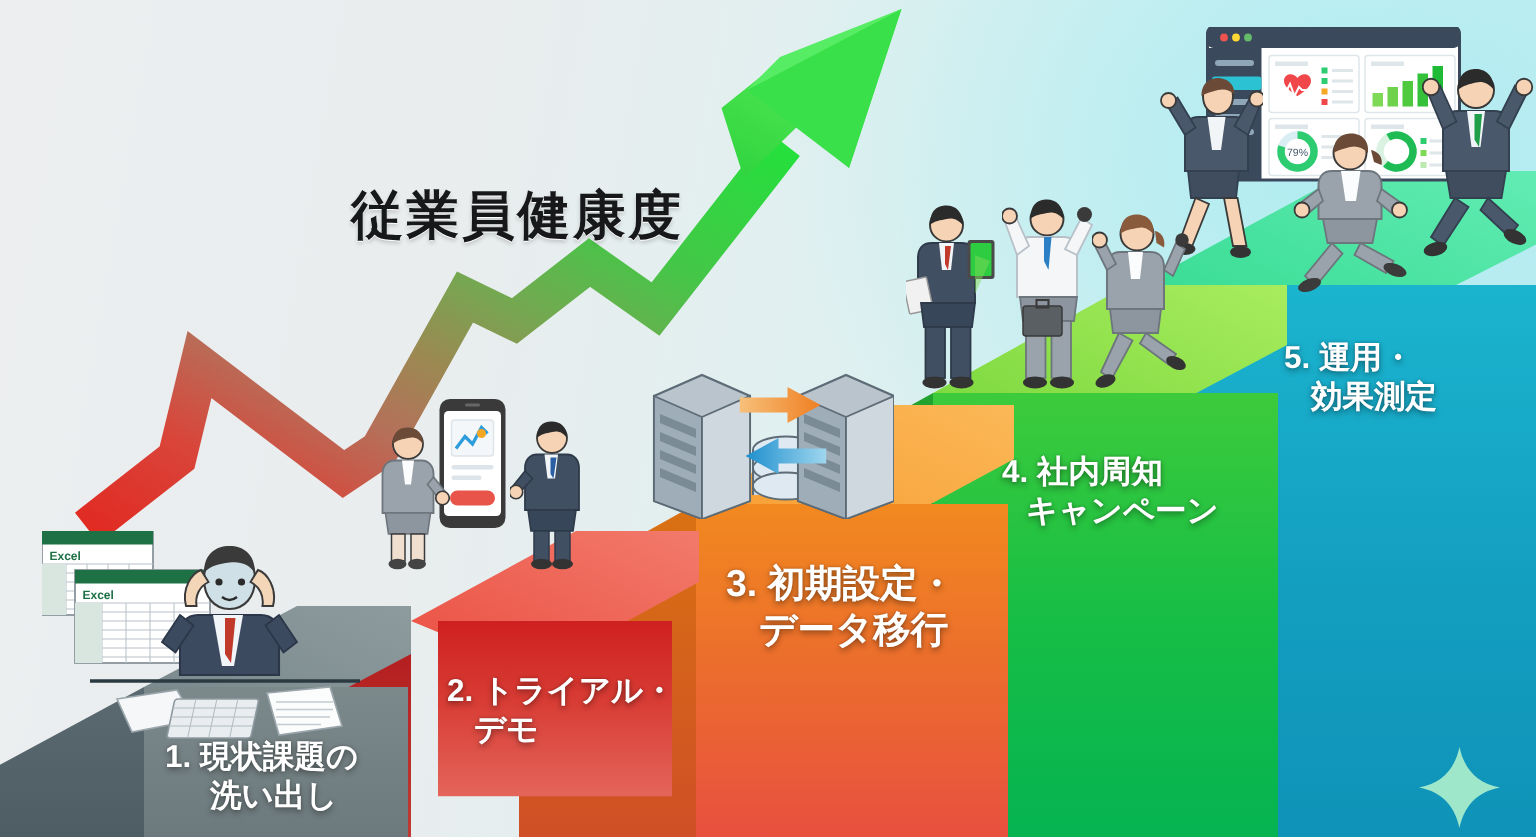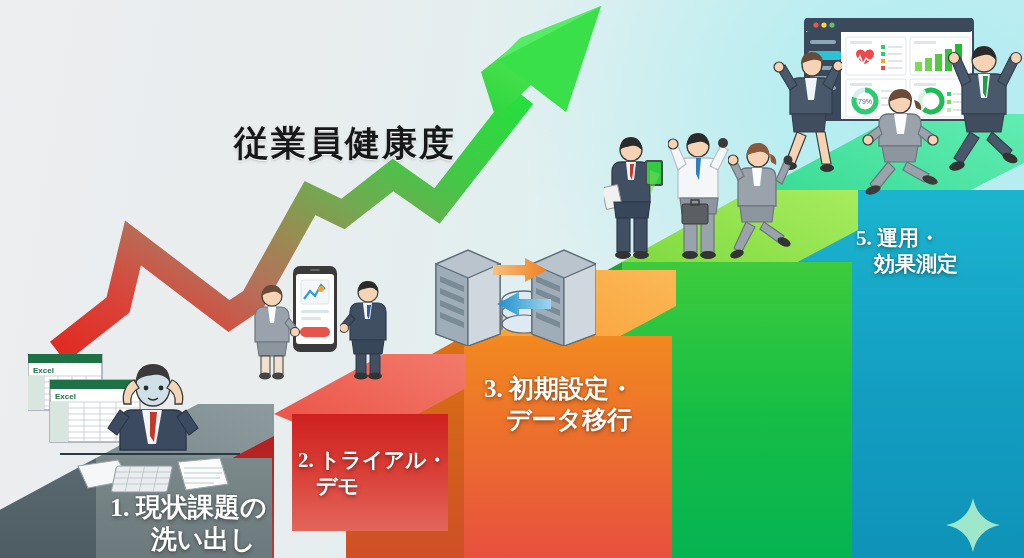--- a/index.html
+++ b/index.html
@@ -30,21 +30,20 @@
 
   
   .step{position:absolute;}
   .face-front{position:absolute;left:0;top:0;width:100%;height:100%;}
   .face-top{position:absolute;}
   .face-side{position:absolute;}
   .steplabel{
     position:absolute;color:#ffffff;font-weight:700;line-height:1.22;
     text-shadow:0 2px 4px rgba(0,0,0,.38),0 0 2px rgba(0,0,0,.25);
     white-space:pre;
-    font-family:Liberation Serif, serif;
   }
   .sparkle{position:absolute;pointer-events:none;}
 
   
   .art{position:absolute;}
   .svgart{display:block;}
 </style>
 </head>
 <body>
 
@@ -250,20 +249,22 @@
     </svg>
     <svg class="face-side svgart" style="left:-130px;top:0;" width="131" height="296" viewBox="0 0 131 296">
       <defs>
           <linearGradient id="s4" x1="0" y1="0" x2="0" y2="1">
         <stop offset="0%" stop-color="#22a32e"></stop>
             <stop offset="100%" stop-color="#128a35"></stop>
       </linearGradient>
         </defs>
       <polygon points="130,0 130,296 0,296 0,72" fill="url(#s4)"></polygon>
     </svg>
+    <div class="steplabel" style="left:46px;top:40px;font-size:21px;"><span>4. 社内周知</span>
+<span style="padding-left:16px;">キャンペーン</span></div>
   </div>
 
   <div class="art" style="left:604px;top:136px;">
     <svg class="svgart" width="62" height="124" viewBox="0 0 62 124">
       <circle cx="27" cy="14" r="11" fill="#f6d3b4" stroke="#3a3a3a" stroke-width="1.3"></circle>
       <path d="M16 14c0-10 5-13 11-13s11 4 11 13c-4-4-7-5-11-4s-8 1-11 4z" fill="#2b2b2b"></path>
       <path d="M17 26h20c6 0 9 4 9 10v30H8V36c0-6 3-10 9-10z" fill="#414f63" stroke="#2e3a4a" stroke-width="1.3"></path>
       <path d="M22 26h10l-2 18h-6z" fill="#f2f5f8"></path>
       <path d="M26 28h4l-2 16-2-4z" fill="#c0392b"></path>
       <rect x="41" y="24" width="18" height="26" rx="2" fill="#4a4a4a"></rect>
@@ -496,21 +497,21 @@
     </svg>
     <svg class="face-side svgart" style="left:-100px;top:0;" width="101" height="100" viewBox="0 0 101 100">
       <defs>
           <linearGradient id="s1" x1="0" y1="0" x2="0" y2="1">
         <stop offset="0%" stop-color="#5b6a70"></stop>
             <stop offset="100%" stop-color="#4e5d64"></stop>
       </linearGradient>
         </defs>
       <polygon points="100,0 100,100 0,100 0,54" fill="url(#s1)"></polygon>
     </svg>
-    <div class="steplabel" style="left:14px;top:34px;font-size:26px;text-align:center;"><span>1. 現状課題の</span>
+    <div class="steplabel" style="left:14px;top:34px;font-size:21px;"><span>1. 現状課題の</span>
 <span style="padding-left:30px;">洗い出し</span></div>
   </div>
 
   <div class="art" style="left:28px;top:354px;">
     <svg class="svgart" width="120" height="92" viewBox="0 0 120 92">
       <rect x="0" y="0" width="74" height="56" fill="#ffffff" stroke="#8a949c" stroke-width="1.2"></rect>
       <rect x="0" y="0" width="74" height="9" fill="#1e7145"></rect>
       <text x="5" y="19" font-size="8" font-weight="700" fill="#1e7145" font-family="Liberation Sans, sans-serif">Excel</text>
       <g stroke="#b9c2c9" stroke-width=".7">
         <path d="M0 22h74M0 28h74M0 34h74M0 40h74M0 46h74M0 52h74"></path>

